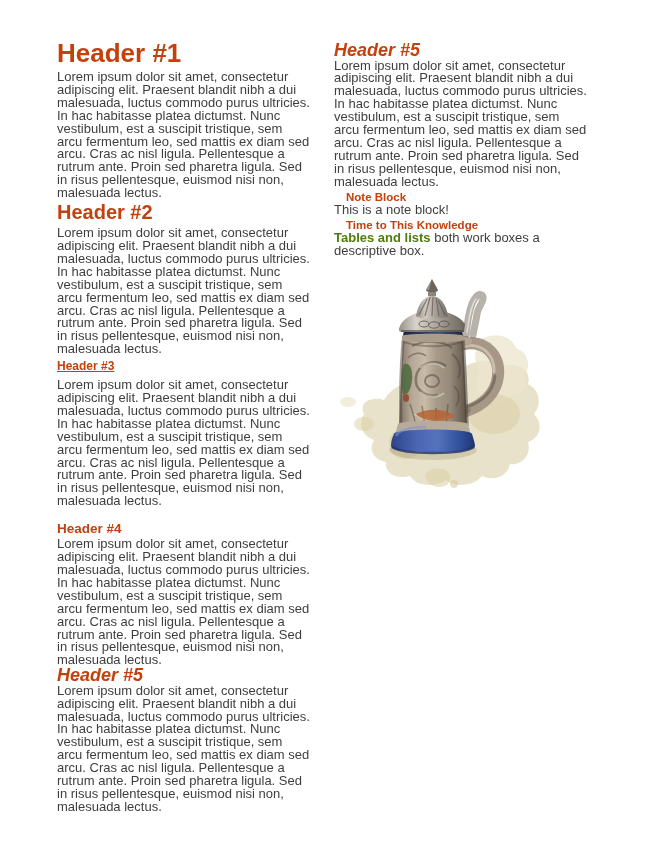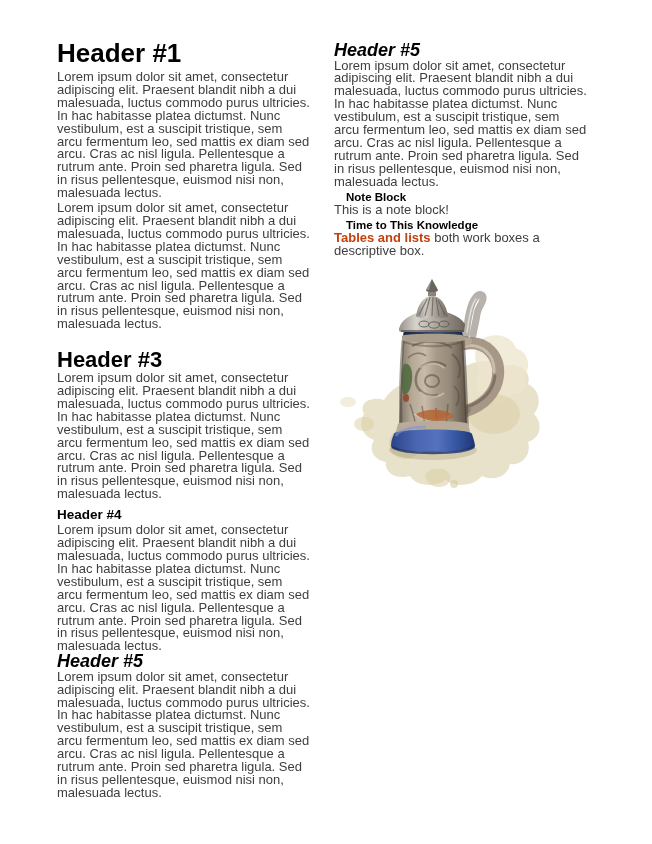--- a/index.html
+++ b/index.html
@@ -8,50 +8,51 @@
     background: #ffffff;
     font-family: "Liberation Sans", "DejaVu Sans", sans-serif;
     position: relative;
     overflow: hidden;
   }
   .page { position: absolute; inset: 0; }
   .col { position: absolute; top: 40px; }
   .col-left  { left: 57px;  width: 254px; }
   .col-right { left: 334px; width: 253px; top: 42px; }
 
-  h1, h2, h3, h4, h5, h6 { color: #000000; font-weight: bold; }
+  h1, h2, h3, h4, h5, h6 { color: #c2410c; font-weight: bold; }
   h1 { font-size: 26px;   line-height: 26px;   margin: 0 0 5px; }
   h2 { font-size: 20px;   line-height: 21px;   margin: 2px 0 4px; }
-  h3 { font-size: 22px;   line-height: 17px;   margin: 20px 0 4px; }
-  h4 { font-size: 13.5px; line-height: 14px;   margin: 7px 0 2px; }
+  h3 { font-size: 12px;   line-height: 17px;   margin: 2px 0 4px; text-decoration: underline; }
+  h4 { font-size: 13.5px; line-height: 14px;   margin: 14px 0 2px; }
   h5 { font-size: 18px;   line-height: 13.5px; margin: 2px 0 2px; font-style: italic; }
   h6 { font-size: 11.5px; line-height: 12.5px; margin: 1px 12px 1px; }
 
   p {
     font-size: 13px;
     line-height: 12.9px;
     margin: 0 0 2px;
     color: #3e3e3e;
   }
-  p strong { color: #c2410c; }
+  p strong { color: #4d7c0f; }
 
   figure.stein { margin: 16px 0 0; padding: 0; }
   figure.stein svg { display: block; }
 </style>
 </head>
 <body>
 
 <div class="page">
 
   <div class="col col-left">
     <section>
       <h1>Header #1</h1>
       <p>Lorem ipsum dolor sit amet, consectetur adipiscing elit. Praesent blandit nibh a dui malesuada, luctus commodo purus ultricies. In hac habitasse platea dictumst. Nunc vestibulum, est a suscipit tristique, sem arcu fermentum leo, sed mattis ex diam sed arcu. Cras ac nisl ligula. Pellentesque a rutrum ante. Proin sed pharetra ligula. Sed in risus pellentesque, euismod nisi non, malesuada lectus.</p>
     </section>
     <section>
+      <h2>Header #2</h2>
       <p>Lorem ipsum dolor sit amet, consectetur adipiscing elit. Praesent blandit nibh a dui malesuada, luctus commodo purus ultricies. In hac habitasse platea dictumst. Nunc vestibulum, est a suscipit tristique, sem arcu fermentum leo, sed mattis ex diam sed arcu. Cras ac nisl ligula. Pellentesque a rutrum ante. Proin sed pharetra ligula. Sed in risus pellentesque, euismod nisi non, malesuada lectus.</p>
     </section>
     <section>
       <h3>Header #3</h3>
       <p>Lorem ipsum dolor sit amet, consectetur adipiscing elit. Praesent blandit nibh a dui malesuada, luctus commodo purus ultricies. In hac habitasse platea dictumst. Nunc vestibulum, est a suscipit tristique, sem arcu fermentum leo, sed mattis ex diam sed arcu. Cras ac nisl ligula. Pellentesque a rutrum ante. Proin sed pharetra ligula. Sed in risus pellentesque, euismod nisi non, malesuada lectus.</p>
     </section>
     <section>
       <h4>Header #4</h4>
       <p>Lorem ipsum dolor sit amet, consectetur adipiscing elit. Praesent blandit nibh a dui malesuada, luctus commodo purus ultricies. In hac habitasse platea dictumst. Nunc vestibulum, est a suscipit tristique, sem arcu fermentum leo, sed mattis ex diam sed arcu. Cras ac nisl ligula. Pellentesque a rutrum ante. Proin sed pharetra ligula. Sed in risus pellentesque, euismod nisi non, malesuada lectus.</p>
     </section>

